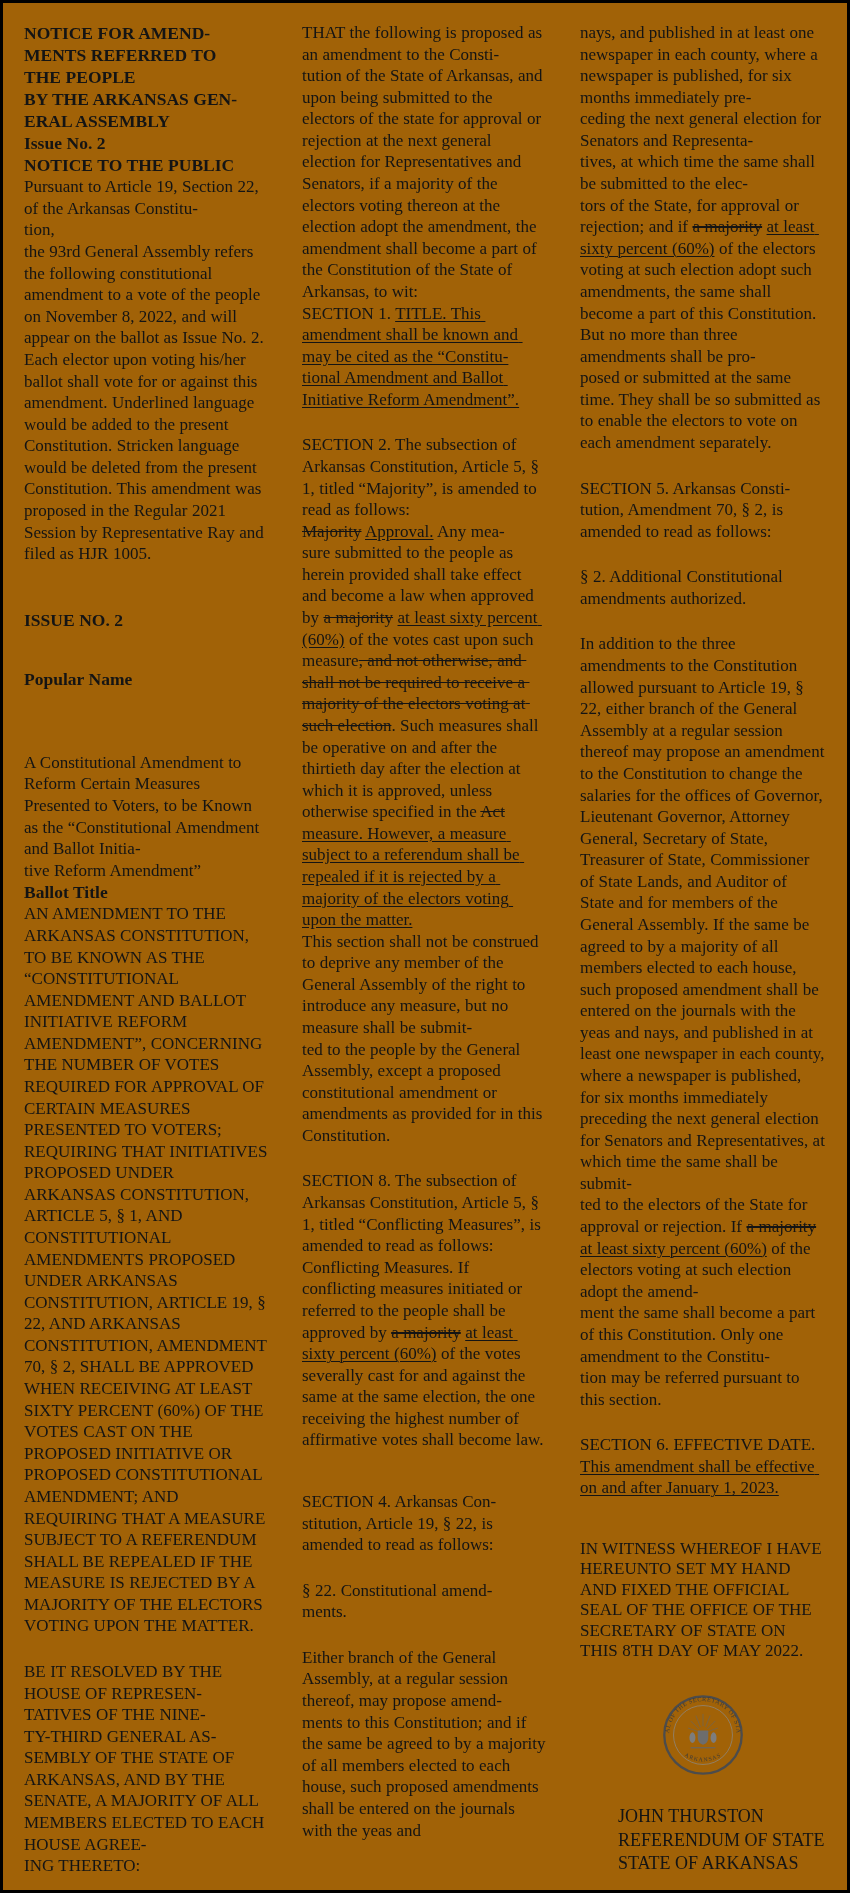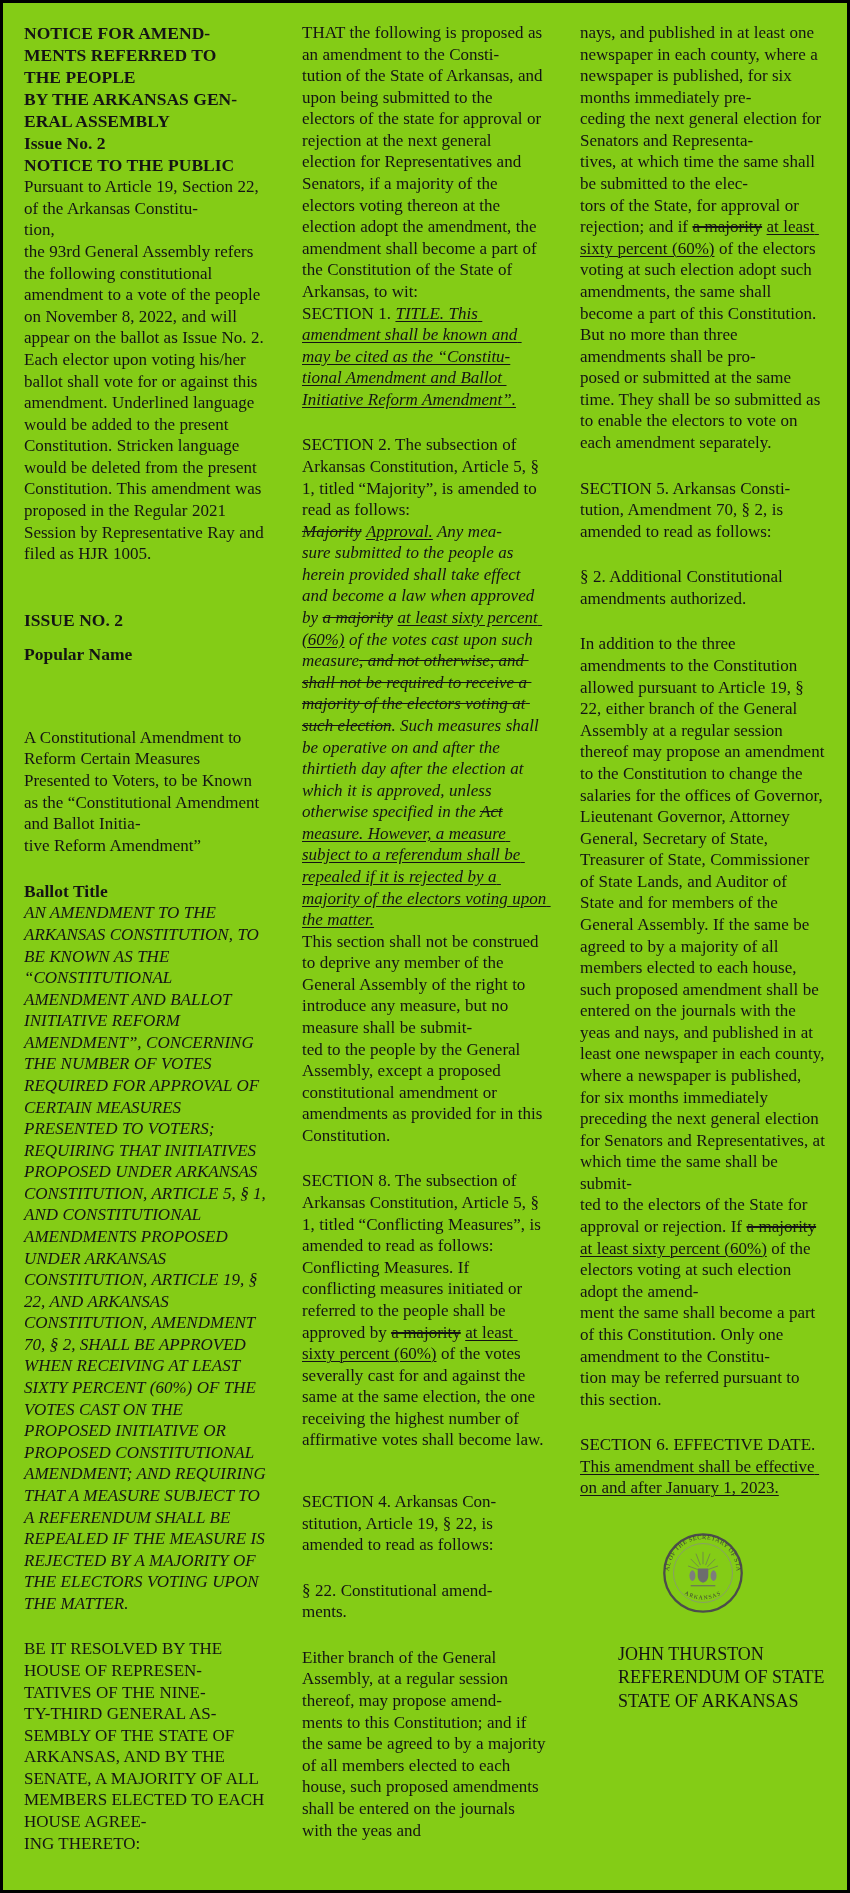--- a/index.html
+++ b/index.html
@@ -1,20 +1,20 @@
 <!DOCTYPE html>
 <html lang="en"><head>
 <meta charset="utf-8">
 <style>
   html,body{margin:0;padding:0;background:#e8e8e8;}
   .page{
     position:relative;
     width:850px;height:1893px;
     box-sizing:border-box;
-    background:#84cc16;
+    background:#a16207;
     border:3px solid #000;
     padding:19px 21px;
     display:flex;
     gap:33px;
     overflow:hidden;
     font-family:"Liberation Serif","DejaVu Serif",serif;
     color:#141414;
   }
   .col{
     flex:0 0 245px;
@@ -22,21 +22,21 @@
     font-size:17px;
     line-height:1.27;
     text-align:left;
   }
   .block{
     white-space:pre-wrap;
     hyphens:auto;
     -webkit-hyphens:auto;
     word-spacing:0.2px;
   }
-  .st-i{font-style:italic;}
+  .st-i{}
   .st-u{text-decoration:underline;text-decoration-thickness:1.4px;text-underline-offset:2px;}
   .st-s{text-decoration:line-through;text-decoration-thickness:1.6px;}
   .st-i.st-u{text-decoration:underline;}
   .st-i.st-s{text-decoration:line-through;}
   .heading{font-weight:bold;font-size:17.5px;line-height:1.26;}
   .witness{line-height:1.2;}
   .seal-wrap{
     margin-top:30px;
     display:flex;
     justify-content:center;
@@ -57,24 +57,24 @@
 MENTS REFERRED TO
 THE PEOPLE
 BY THE ARKANSAS GEN-
 ERAL ASSEMBLY
 Issue No. 2
 NOTICE TO THE PUBLIC</span></div>
       <div class="block"><span>Pursuant to Article 19, Section 22, of the Arkansas Constitu-
 tion,
 the 93rd General Assembly refers the following constitutional amendment to a vote of the people on November 8, 2022, and will appear on the ballot as Issue No. 2. Each elector upon voting his/her ballot shall vote for or against this amendment. Underlined language would be added to the present Constitution. Stricken language would be deleted from the present Constitution. This amendment was proposed in the Regular 2021 Session by Representative Ray and filed as HJR 1005.</span></div>
       <div class="block heading" style="margin-top: 44px;"><span>ISSUE NO. 2</span></div>
-      <div class="block heading" style="margin-top: 12px;"><span>Popular Name</span></div>
+      <div class="block heading" style="margin-top: 37px;"><span>Popular Name</span></div>
       <div class="block" style="margin-top: 62px;"><span>A Constitutional Amendment to Reform Certain Measures Presented to Voters, to be Known as the “Constitutional Amendment and Ballot Initia-
 tive Reform Amendment”</span></div>
-      <div class="block heading" style="margin-top: 24px;"><span>Ballot Title</span></div>
+      <div class="block heading" style=""><span>Ballot Title</span></div>
       <div class="block"><span class="st-i">AN AMENDMENT TO THE ARKANSAS CONSTITUTION, TO BE KNOWN AS THE “CONSTITUTIONAL AMENDMENT AND BALLOT INITIATIVE REFORM AMENDMENT”, CONCERNING THE NUMBER OF VOTES REQUIRED FOR APPROVAL OF CERTAIN MEASURES PRESENTED TO VOTERS; REQUIRING THAT INITIATIVES PROPOSED UNDER ARKANSAS CONSTITUTION, ARTICLE 5, § 1, AND CONSTITUTIONAL AMENDMENTS PROPOSED UNDER ARKANSAS CONSTITUTION, ARTICLE 19, § 22, AND ARKANSAS CONSTITUTION, AMENDMENT 70, § 2, SHALL BE APPROVED WHEN RECEIVING AT LEAST SIXTY PERCENT (60%) OF THE VOTES CAST ON THE PROPOSED INITIATIVE OR PROPOSED CONSTITUTIONAL AMENDMENT; AND REQUIRING THAT A MEASURE SUBJECT TO A REFERENDUM SHALL BE REPEALED IF THE MEASURE IS REJECTED BY A MAJORITY OF THE ELECTORS VOTING UPON THE MATTER.</span></div>
       <div class="block" style="margin-top: 24px;"><span>BE IT RESOLVED BY THE HOUSE OF REPRESEN-
 TATIVES OF THE NINE-
 TY-THIRD GENERAL AS-
 SEMBLY OF THE STATE OF ARKANSAS, AND BY THE SENATE, A MAJORITY OF ALL MEMBERS ELECTED TO EACH HOUSE AGREE-
 ING THERETO:</span></div>
     </div>
   <div class="col">
       <div class="block"><span>THAT the following is proposed as an amendment to the Consti-
 tution of the State of Arkansas, and upon being submitted to the electors of the state for approval or rejection at the next general election for Representatives and Senators, if a majority of the electors voting thereon at the election adopt the amendment, the amendment shall become a part of the Constitution of the State of Arkansas, to wit:
@@ -102,20 +102,21 @@
 tors of the State, for approval or rejection; and if </span><span class="st-s">a majority</span><span> </span><span class="st-u">at least sixty percent (60%)</span><span> of the electors voting at such election adopt such amendments, the same shall become a part of this Constitution. But no more than three amendments shall be pro-
 posed or submitted at the same time. They shall be so submitted as to enable the electors to vote on each amendment separately.</span></div>
         <div class="block" style="margin-top: 24px;"><span>SECTION 5. Arkansas Consti-
 tution, Amendment 70, § 2, is amended to read as follows:</span></div>
         <div class="block" style="margin-top: 24px;"><span>§ 2. Additional Constitutional amendments authorized.</span></div>
         <div class="block" style="margin-top: 24px;"><span>In addition to the three amendments to the Constitution allowed pursuant to Article 19, § 22, either branch of the General Assembly at a regular session thereof may propose an amendment to the Constitution to change the salaries for the offices of Governor, Lieutenant Governor, Attorney General, Secretary of State, Treasurer of State, Commissioner of State Lands, and Auditor of State and for members of the General Assembly. If the same be agreed to by a majority of all members elected to each house, such proposed amendment shall be entered on the journals with the yeas and nays, and published in at least one newspaper in each county, where a newspaper is published, for six months immediately preceding the next general election for Senators and Representatives, at which time the same shall be submit-
 ted to the electors of the State for approval or rejection. If </span><span class="st-s">a majority</span><span> </span><span class="st-u">at least sixty percent (60%)</span><span> of the electors voting at such election adopt the amend-
 ment the same shall become a part of this Constitution. Only one amendment to the Constitu-
 tion may be referred pursuant to this section.</span></div>
         <div class="block" style="margin-top: 24px;"><span>SECTION 6. EFFECTIVE DATE. </span><span class="st-u">This amendment shall be effective on and after January 1, 2023.</span></div>
+        <div class="block witness" style="margin-top: 40px;"><span>IN WITNESS WHEREOF I HAVE HEREUNTO SET MY HAND AND FIXED THE OFFICIAL SEAL OF THE OFFICE OF THE SECRETARY OF STATE ON THIS 8TH DAY OF MAY 2022.</span></div>
       </div>
     <div class="seal-wrap">
       <svg width="88" height="88" viewBox="0 0 100 100" aria-hidden="true">
         <defs>
           <path id="arcTop" d="M 11.5,50 A 38.5,38.5 0 1 1 88.5,50"></path>
           <path id="arcBot" d="M 23,69 A 38.5,38.5 0 0 0 77,69"></path>
         </defs>
         <circle cx="50" cy="50" r="44" fill="none" stroke="#4c4c4c" stroke-width="2.6"></circle>
         <circle cx="50" cy="50" r="33.5" fill="none" stroke="#8a8a8a" stroke-width="0.8"></circle>
         <text font-size="7" fill="#3a3a3a" font-family="Liberation Serif, serif" letter-spacing="0.6">

